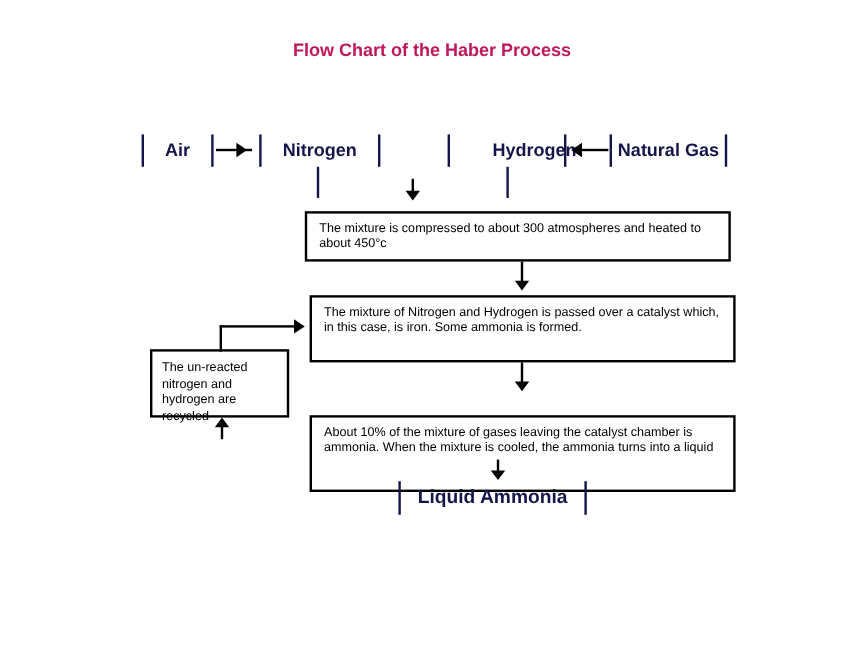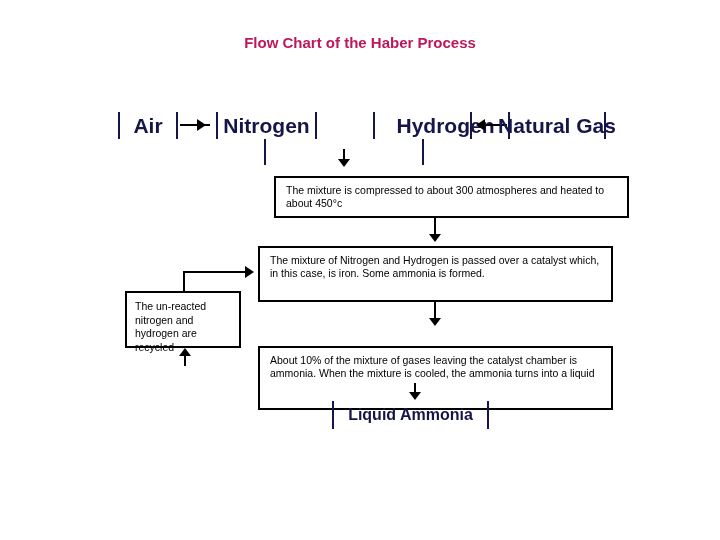--- a/index.html
+++ b/index.html
@@ -34,21 +34,21 @@
     font-family: "Liberation Sans", sans-serif;
   }
   
   .term {
     position: absolute;
     border-left: 2px solid #15154a;
     border-right: 2px solid #15154a;
     box-sizing: border-box;
     color: #15154a;
     font-weight: bold;
-    font-size: 21px;
+    font-size: 15px;
     display: flex;
     align-items: center;
     justify-content: center;
     line-height: 1;
     white-space: nowrap;
   }
   
   .proc {
     position: absolute;
     border: 2px solid #000000;
@@ -131,21 +131,21 @@
   <div class="term" style="left:508px; top:112px; width:98px; height:27px;">
     <span>Natural Gas</span>
   </div>
 
   <div class="vline navy" style="left:264px; top:139px; height:26px;"></div>
   <div class="vline navy" style="left:422px; top:139px; height:26px;"></div>
 
   <div class="vline" style="left:343px; top:149px; height:12px;"></div>
   <div class="arrow-down" style="left:338px; top:159px;"></div>
 
-  <div class="proc" style="left:274px; top:176px; width:355px; height:42px;">
+  <div class="proc" style="left:254px; top:176px; width:355px; height:42px;">
     <span>The mixture is compressed to about 300 atmospheres and heated to about 450°c</span>
   </div>
 
   <div class="vline" style="left:434px; top:218px; height:20px;"></div>
   <div class="arrow-down" style="left:429px; top:234px;"></div>
 
   <div class="proc" style="left:258px; top:246px; width:355px; height:56px;">
     <span>The mixture of Nitrogen and Hydrogen is passed over a catalyst which, in this case, is iron. Some ammonia is formed.</span>
   </div>
 

